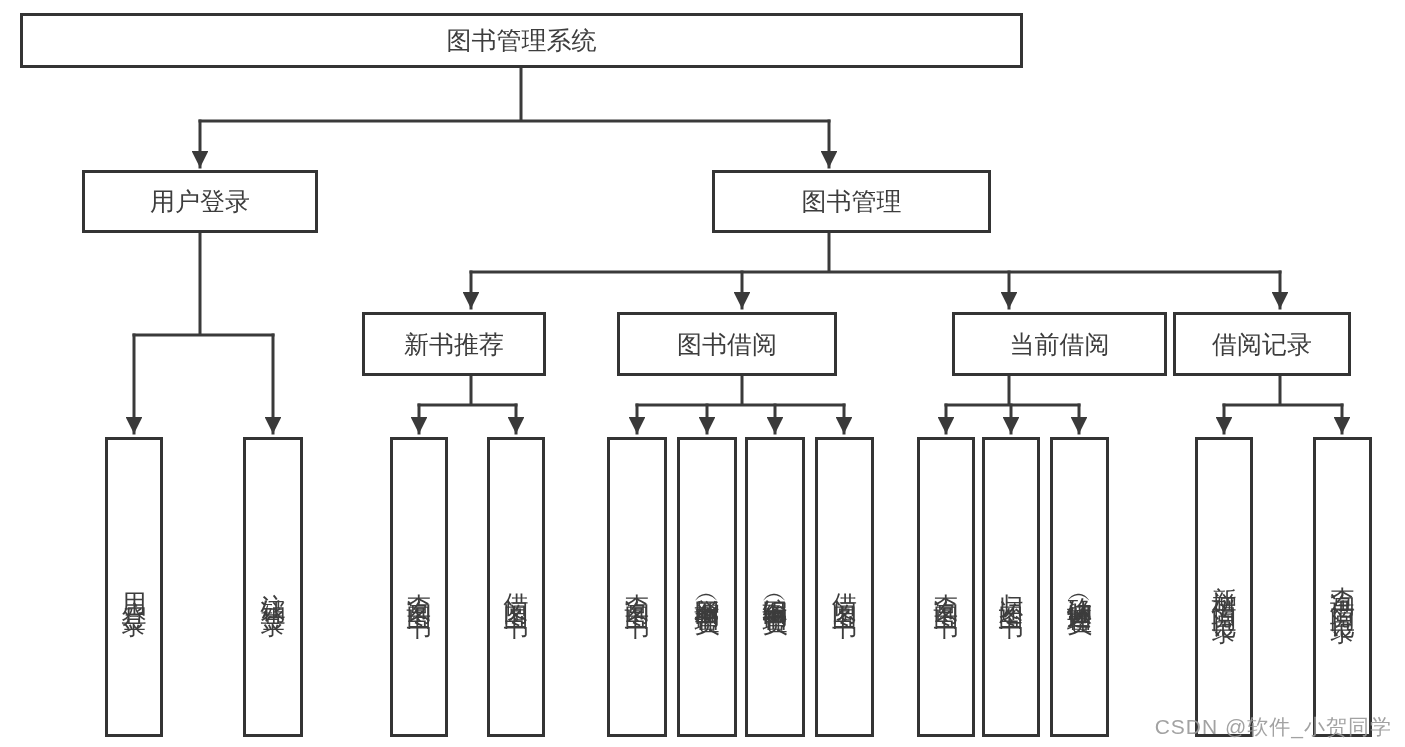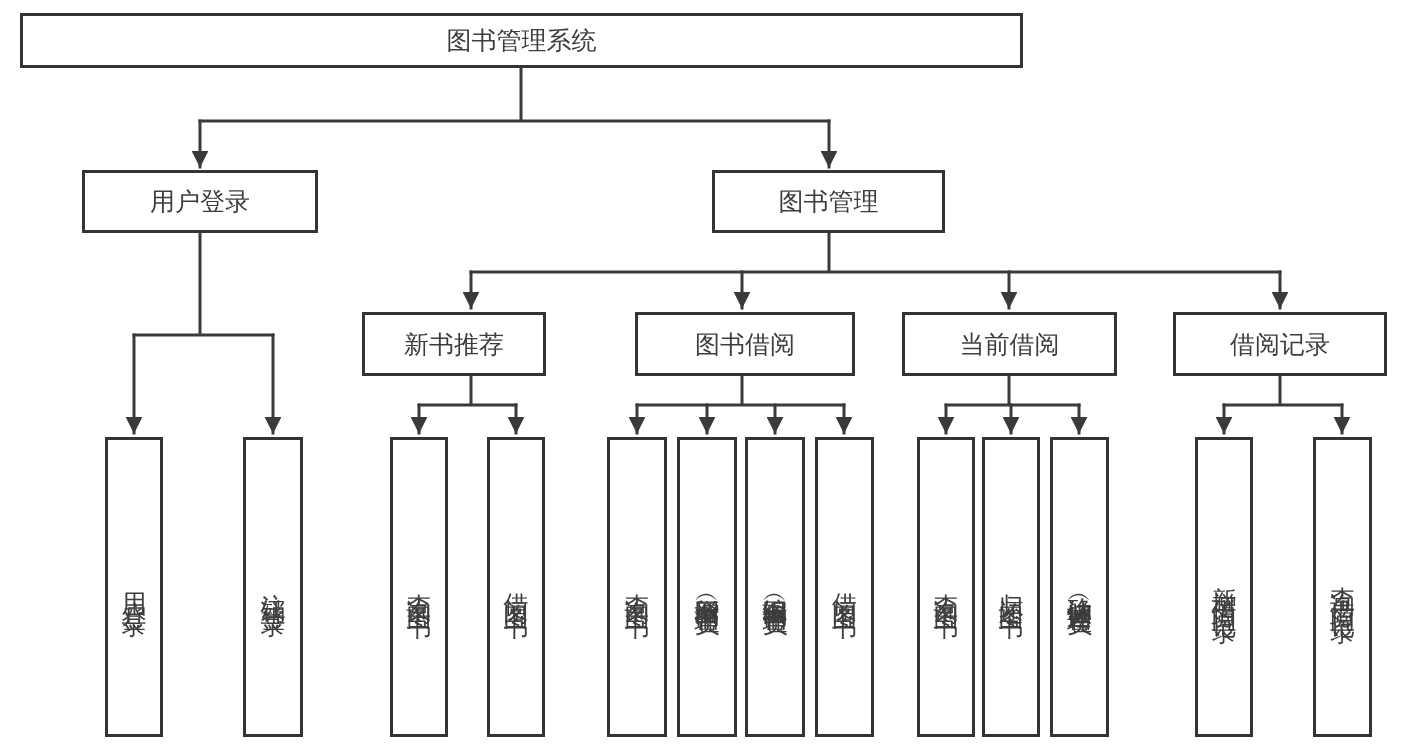--- a/index.html
+++ b/index.html
@@ -35,25 +35,25 @@
   .vbox span {
     writing-mode: vertical-rl;
     text-orientation: mixed;
     letter-spacing: 7px;
     white-space: pre;
   }
   .vbox.dense span { letter-spacing: 2px; }
   
   .n-root    { left: 20px;   top: 13px;  width: 1003px; height: 55px; font-family: Liberation Serif, serif; }
   .n-login   { left: 82px;   top: 170px; width: 236px;  height: 63px; }
-  .n-mgmt    { left: 712px;  top: 170px; width: 233px;  height: 63px; }
+  .n-mgmt    { left: 712px;  top: 170px; width: 279px;  height: 63px; }
   .n-newbook { left: 362px;  top: 312px; width: 184px;  height: 64px; }
-  .n-borrow  { left: 635px;  top: 312px; width: 220px;  height: 64px; }
-  .n-current { left: 902px;  top: 312px; width: 215px;  height: 64px; }
-  .n-records { left: 1173px; top: 312px; width: 214px;  height: 64px; }
+  .n-borrow  { left: 617px;  top: 312px; width: 220px;  height: 64px; }
+  .n-current { left: 952px;  top: 312px; width: 215px;  height: 64px; }
+  .n-records { left: 1173px; top: 312px; width: 178px;  height: 64px; }
   .leaf { top: 437px; height: 300px; }
   .l-1a { left: 105px;  width: 58px; }
   .l-1b { left: 243px;  width: 60px; }
   .l-2a { left: 390px;  width: 58px; }
   .l-2b { left: 487px;  width: 58px; }
   .l-3a { left: 607px;  width: 60px; }
   .l-3b { left: 677px;  width: 60px; }
   .l-3c { left: 745px;  width: 60px; }
   .l-3d { left: 815px;  width: 59px; }
   .l-4a { left: 917px;  width: 58px; }
@@ -181,13 +181,14 @@
     <span>确认归还（管理员）</span>
   </div>
 
   <div class="box vbox leaf l-5a">
     <span>新增借阅记录</span>
   </div>
   <div class="box vbox leaf l-5b">
     <span>查询借阅记录</span>
   </div>
 
+  <div class="watermark">CSDN @软件_小贺同学</div>
 </div>
 
 </body></html>

